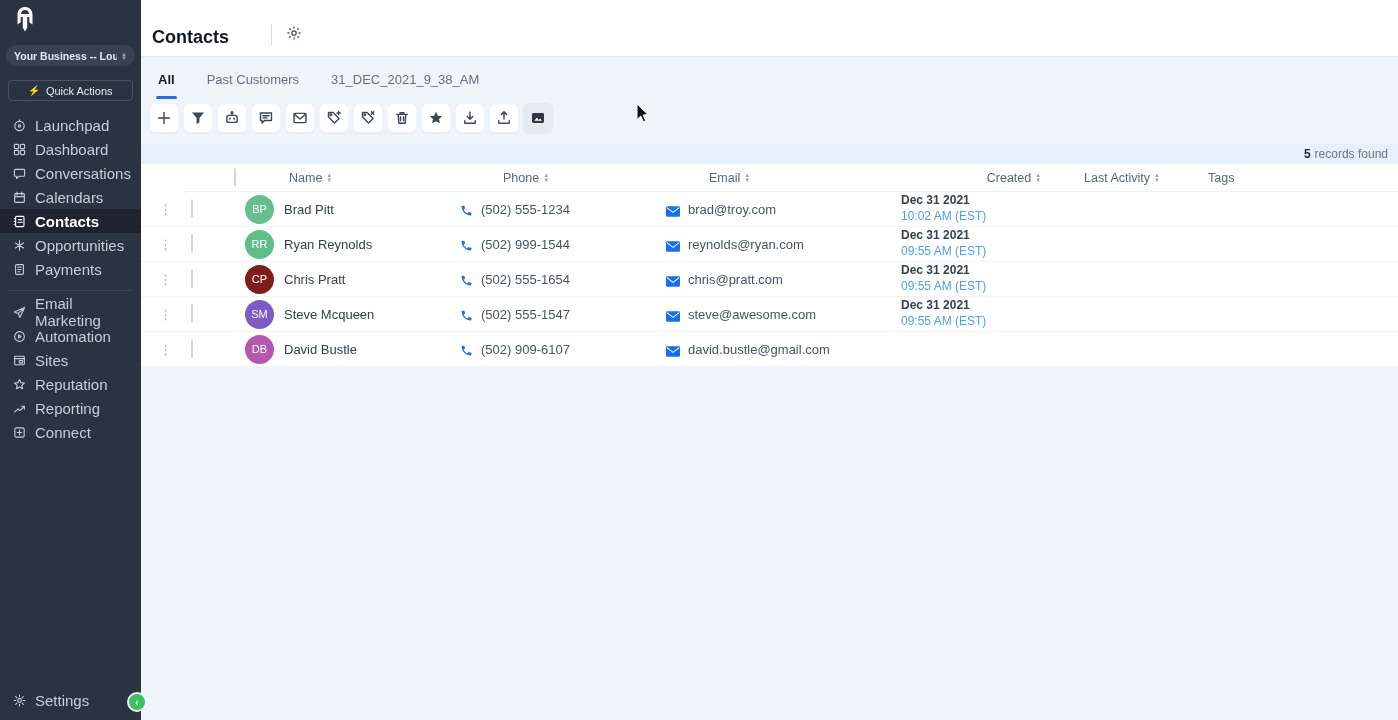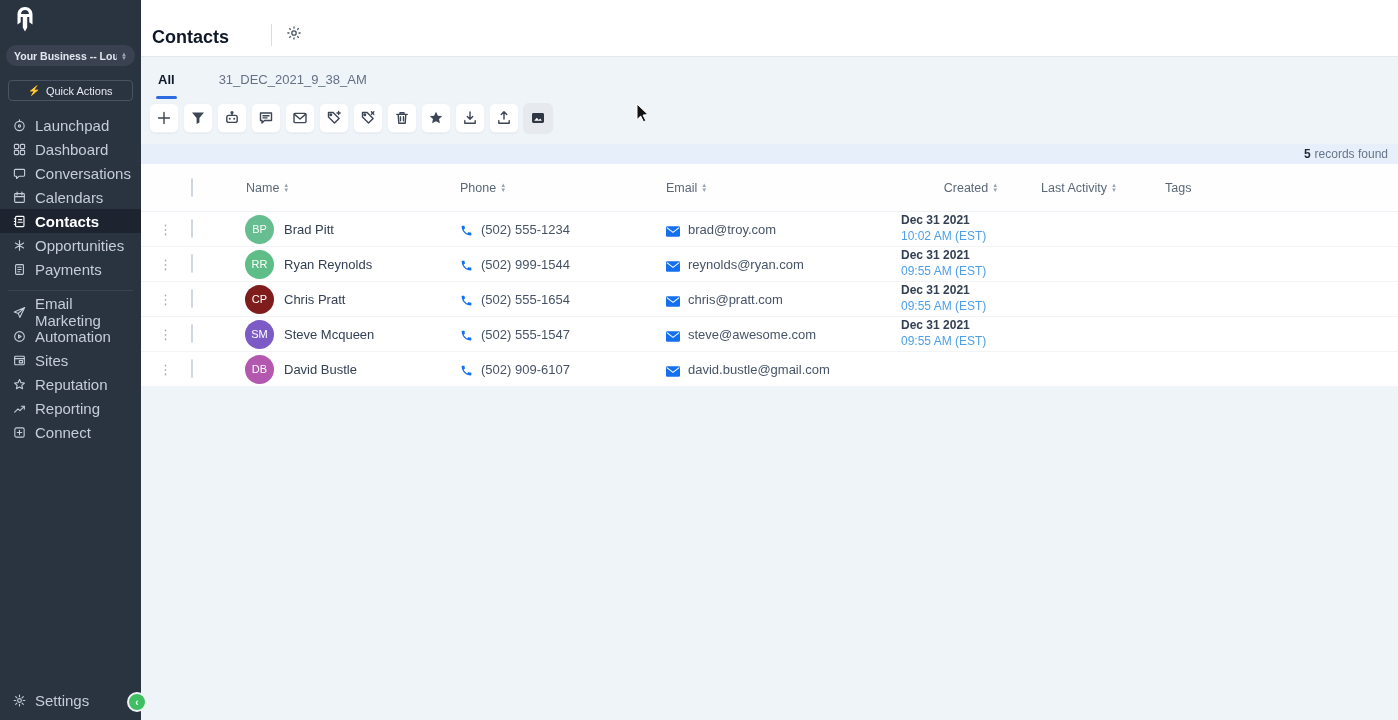--- a/index.html
+++ b/index.html
@@ -55,21 +55,21 @@
 
   .fab-circles { position:absolute; top:1px; right:26px; display:flex; gap:6px; }
   .fab { width:20px; height:20px; border-radius:50%; display:flex; align-items:center;
     justify-content:center; color:#fff; cursor:pointer; position:relative; }
   .fab.green { background:#34a853; } .fab.orange { background:#e8540c; }
   .fab.blue { background:#4285f4; font-size:11px; font-weight:bold; }
   .fab svg { width:11px; height:11px; }
   .fab .badge { position:absolute; top:-1px; right:-2px; width:6px; height:6px;
     border-radius:50%; background:#fbbc04; }
 
-  .tabbar { height:44px; display:flex; align-items:stretch; padding-left:15px; gap:40px; }
+  .tabbar { height:44px; display:flex; align-items:stretch; padding-left:15px; gap:28px; }
   .tab { display:flex; align-items:center; font-size:13px; color:#667085;
     position:relative; cursor:pointer; padding:0 2px; }
   .tab.active { color:#101828; font-weight:bold; }
   .tab.active::after { content:""; position:absolute; left:0; right:0; bottom:2px;
     height:3px; border-radius:2px; background:#2d6ce0; }
 
   .toolrow { display:flex; align-items:center; padding:2px 8px 6px 8px; gap:4px; }
   .tbtn { width:30px; height:30px; background:#ffffff; border:1px solid #eef1f5;
     border-radius:6px; display:flex; align-items:center; justify-content:center;
     cursor:pointer; box-shadow:0 1px 1px rgba(16,24,40,.04); }
@@ -94,21 +94,21 @@
 
   .records-strip { margin-top:5px; height:20px; background:#e7f0fa; display:flex;
     align-items:center; justify-content:flex-end; padding-right:10px; font-size:12px;
     color:#66758a; gap:4px; }
   .records-strip b { color:#1f2937; }
 
   
   .table { background:#fff; }
   .trow { display:grid; grid-template-columns:24px 46px 230px 206px 240px 140px 110px 1fr;
     align-items:center; padding-left:14px; }
-  .thead { height:48px; border-bottom:1px solid #eef1f5; background:#fefefe; }
+  .thead { height:28px; border-bottom:1px solid #eef1f5; background:#fefefe;margin-left:43px; }
   .th { font-size:12.5px; color:#5b6878; display:flex; align-items:center; gap:4px; }
   .sorter { display:flex; flex-direction:column; line-height:5px; font-size:6px;
     color:#98a2b3; cursor:pointer; }
   .tbody-row { height:35px; border-bottom:1px solid #f2f4f7; background:#fff; }
   .dots { color:#98a2b3; font-size:13px; cursor:pointer; letter-spacing:0;
     padding-left:4px; }
   .cbx { width:15px; height:15px; border:1.5px solid #cfd6df; border-radius:4px;
     background:#fff; cursor:pointer; margin-left:12px; }
   .namecell { display:flex; align-items:center; gap:10px; padding-left:20px; }
   .avatar { width:29px; height:29px; border-radius:50%; color:#fff; font-size:11px;
@@ -319,20 +319,23 @@
             </svg>
         </span>
       </div>
     </div>
 
     <div class="tabbar">
       <div class="tab active">
           <span>All</span>
         </div>
       <div class="tab">
+          <span>Past Customers</span>
+        </div>
+      <div class="tab">
           <span>31_DEC_2021_9_38_AM</span>
         </div>
     </div>
 
     <div class="toolrow">
       <div class="tbtn">
           <svg viewBox="0 0 16 16">
             <path d="M8 2.5v11M2.5 8h11"></path>
           </svg>
         </div>

